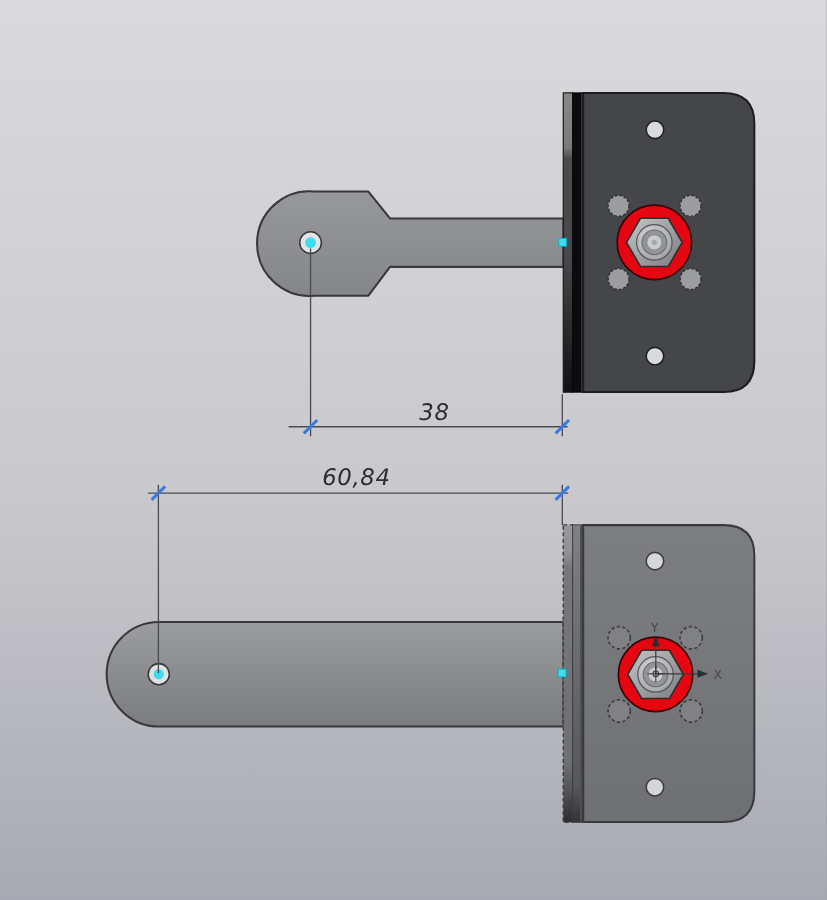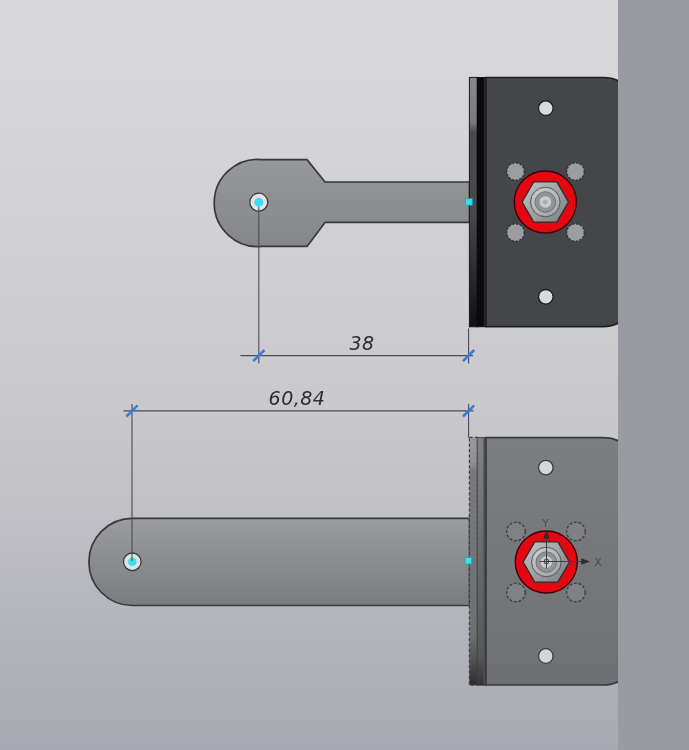--- a/index.html
+++ b/index.html
@@ -1,16 +1,16 @@
 <!DOCTYPE html>
 <html><head>
 <meta charset="utf-8">
 <style>
   html,body{margin:0;padding:0;background:#9a9aa2;}
-  #viewport{position:relative;width:618px;height:750px;overflow:hidden;}
+  #viewport{position:relative;width:689px;height:750px;overflow:hidden;}
   svg{position:absolute;left:0;top:0;display:block;}
   .dim-text{font:italic 19px "DejaVu Sans", sans-serif;fill:#2c2d2f;letter-spacing:.5px;}
   .triad-label{font:10.5px "DejaVu Sans", sans-serif;fill:#48494b;}
   .thinline{stroke:#4b4c50;stroke-width:1.1;}
 </style>
 </head>
 <body>
 
 <div id="viewport">
 <svg width="689" height="750" viewBox="0 0 689 750" xmlns="http://www.w3.org/2000/svg">

